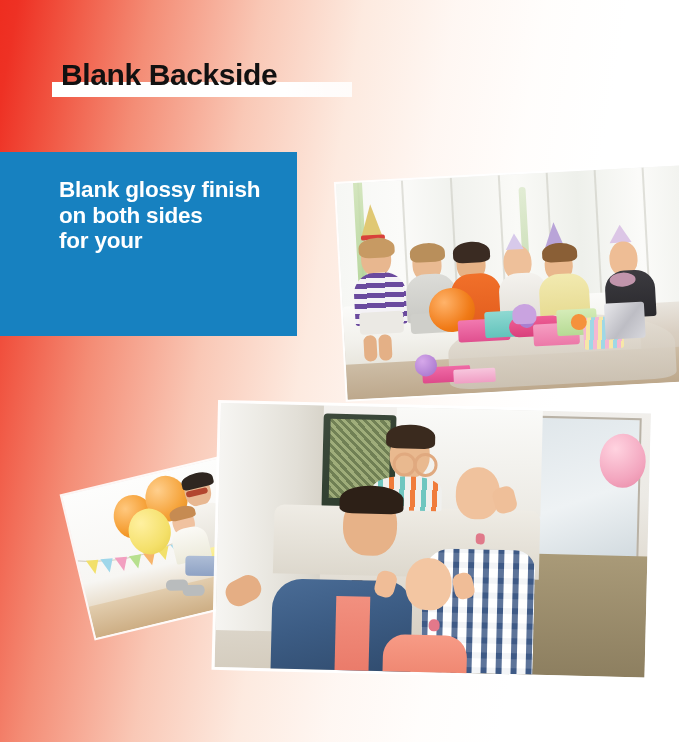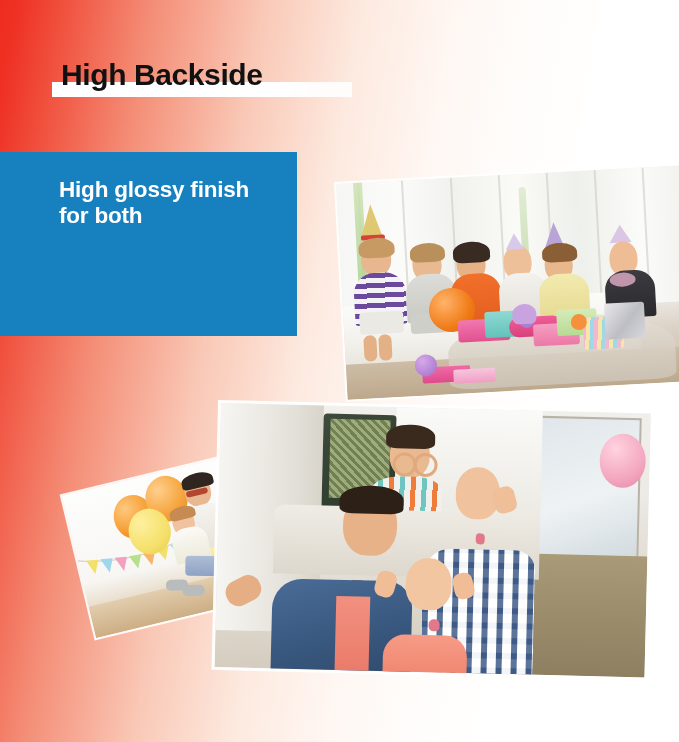--- a/index.html
+++ b/index.html
@@ -103,26 +103,27 @@
     border:2px solid #b9b2a6;}
   .self-sofa{position:absolute;right:0;bottom:0;width:46%;height:46%;
     background:linear-gradient(180deg,#a99a78 0%,#8d7f60 100%);border-radius:12px 0 0 0;}
 </style>
 </head>
 <body>
 
 <div id="canvas">
 
   <div class="headline-band"></div>
-  <div class="headline">High Backside</div>
+  <div class="headline">Blank Backside</div>
 
   <div class="blue-panel">
     <div class="blue-panel-text">
-      <span>High glossy finish</span>
-      <span>for both</span>
+      <span>Blank glossy finish</span>
+      <span>on both sides</span>
+      <span>for your</span>
     </div>
   </div>
 
   <div class="photo photo-party">
     <div class="scene party-bg">
       <div class="party-wall"></div>
 
       <div class="rect" style="left:6%;top:0;width:2px;height:60%;background:rgba(190,190,180,.45)"></div>
       <div class="rect" style="left:19%;top:0;width:2px;height:60%;background:rgba(190,190,180,.45)"></div>
       <div class="rect" style="left:33%;top:0;width:2px;height:60%;background:rgba(190,190,180,.45)"></div>

